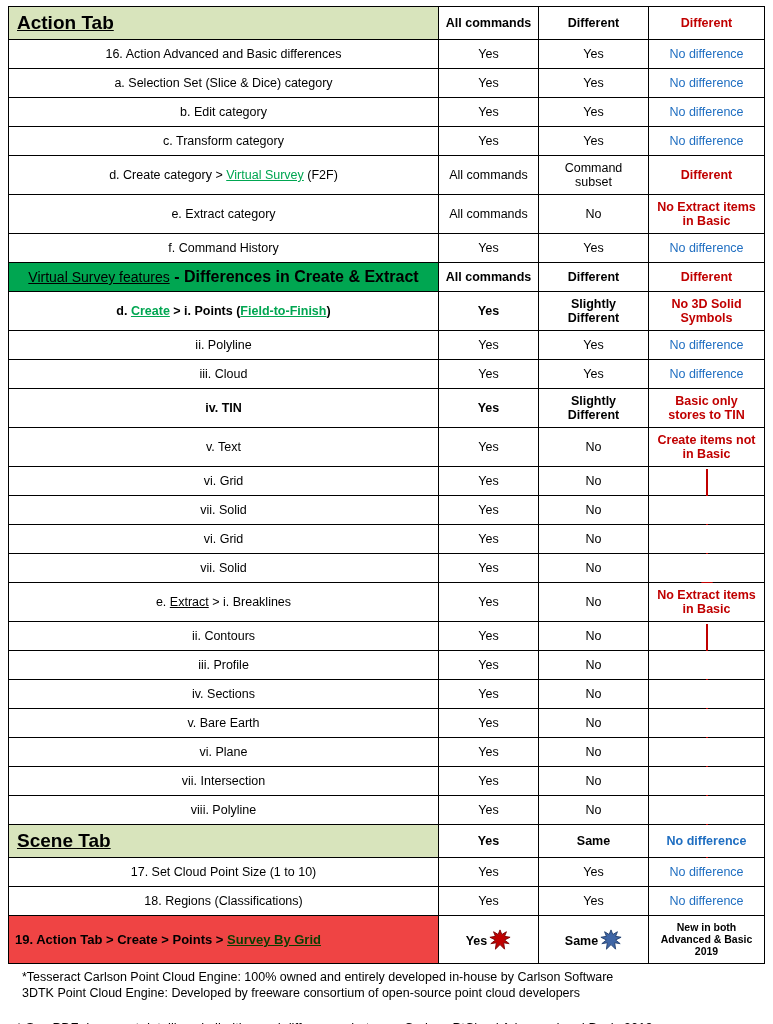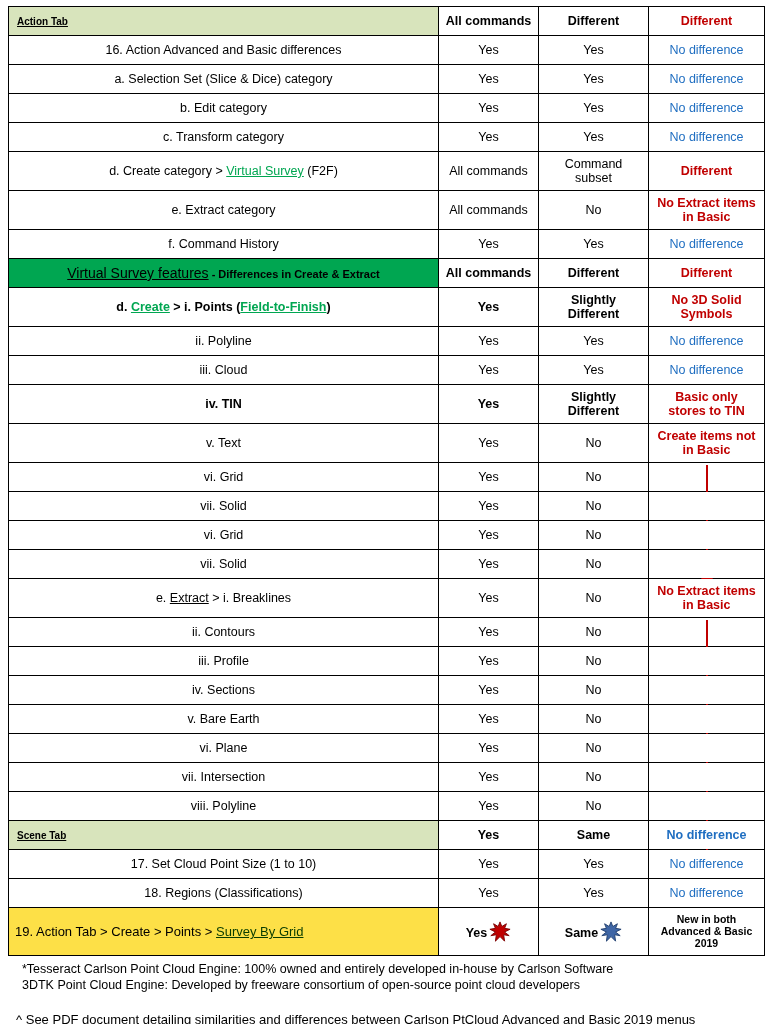--- a/index.html
+++ b/index.html
@@ -37,55 +37,55 @@
   td.center { text-align: center; }
   td.label-cell { text-align: center; }
 
   
   tr.section td.label-cell {
     background: #d8e4bc;
     font-weight: bold;
     text-align: left;
     text-decoration: underline;
     padding-left: 8px;
-    font-size: 10px;
+    font-size: 19px;
   }
   tr.section-green td.label-cell {
     background: #00a651;
     color: #000;
   }
   tr.section-green td.label-cell .title {
     font-weight: normal;
     text-decoration: underline;
     font-size: 14px;
   }
   tr.section-green td.label-cell .sub {
     font-weight: bold;
-    font-size: 11px;
+    font-size: 16px;
     text-decoration: none;
   }
 
   
   td.colA      { background: #fbd5b5; margin-top: 32px; }
   td.colB-blue { background: #a3c8ec; }
   td.diff-red  { color: #c00000; font-weight: bold; }
   td.diff-blue { color: #1f6ec1; }
 
   .bold { font-weight: bold; }
 
   
   .lnk {
     color: #00a651;
     text-decoration: underline;
   }
 
   
   tr.last-green td.label-cell {
-    background: #fde047;
-    font-weight: normal;
+    background: #ef4444;
+    font-weight: bold;
     text-align: left;
     padding-left: 6px;
     font-size: 13px;
   }
   tr.last-green .lnk2 {
     color: #0a3d00;
     text-decoration: underline;
   }
 
   

